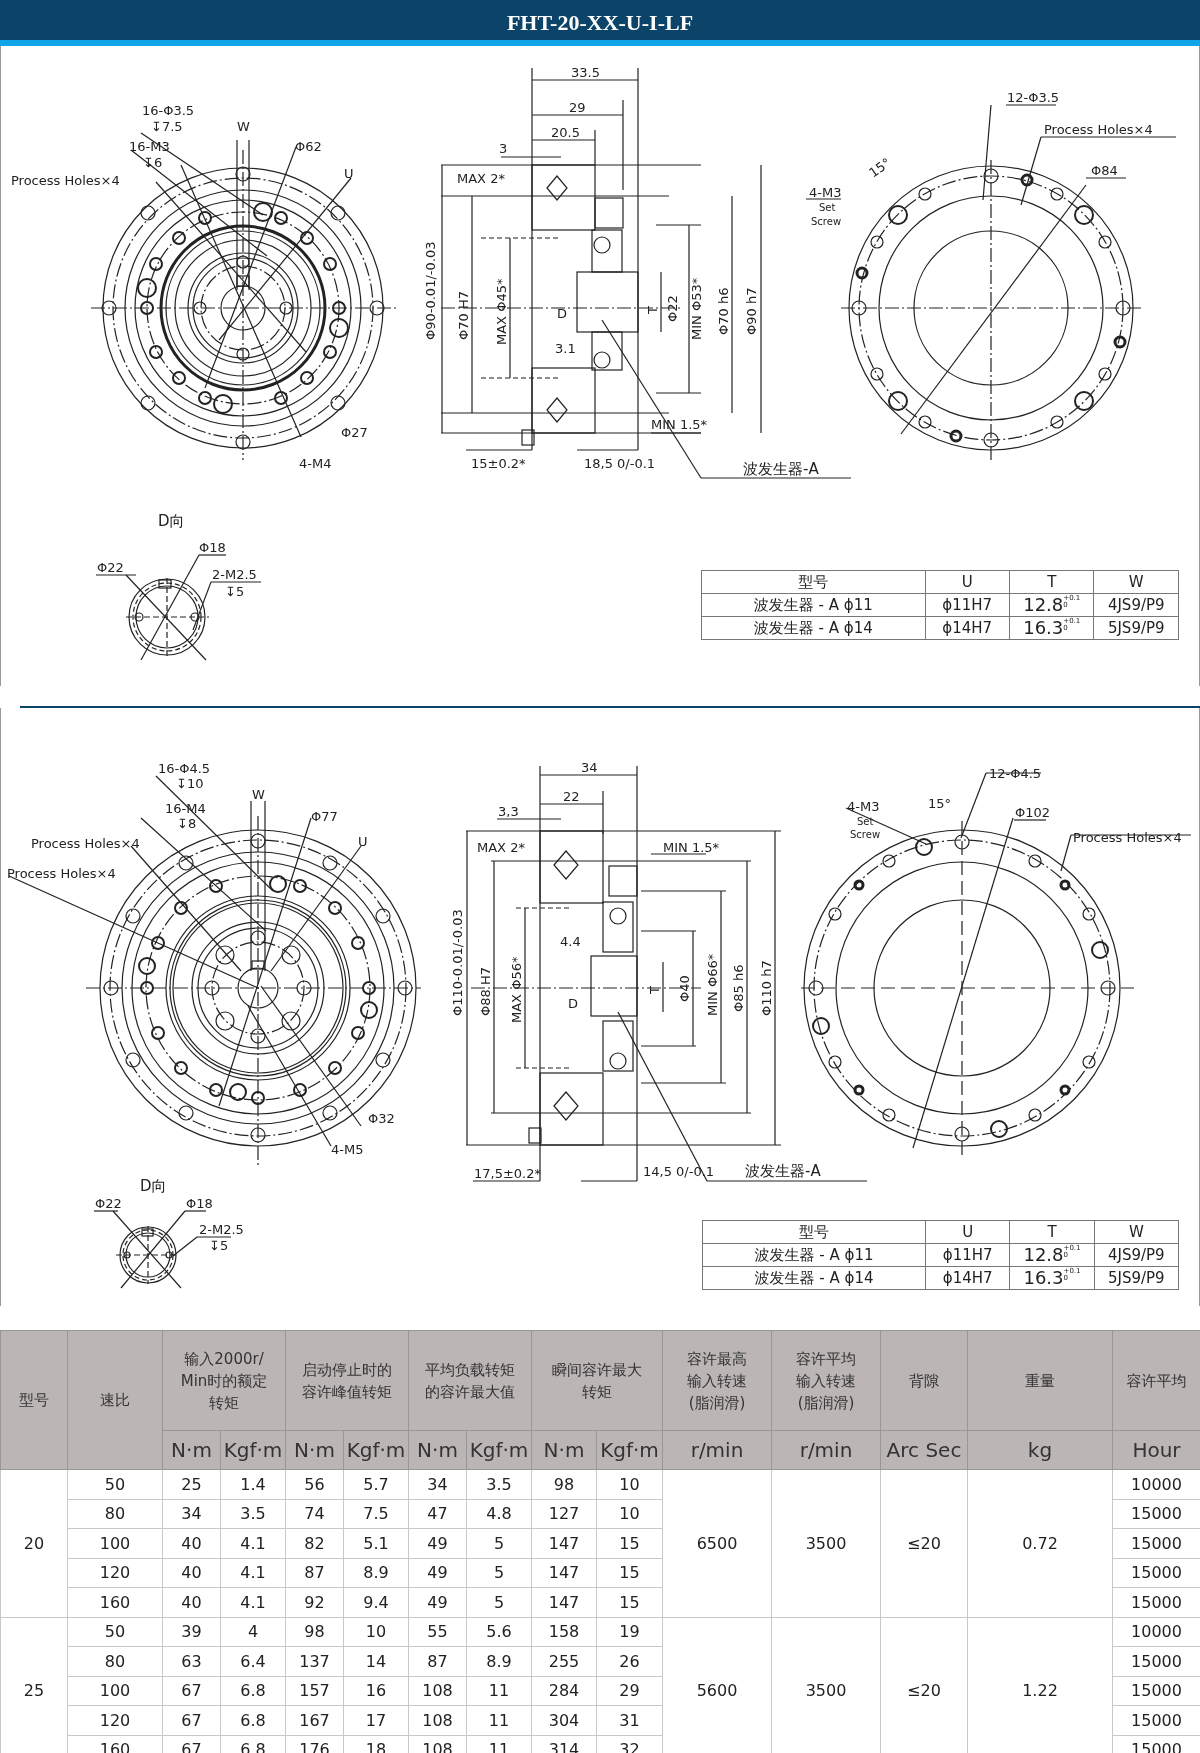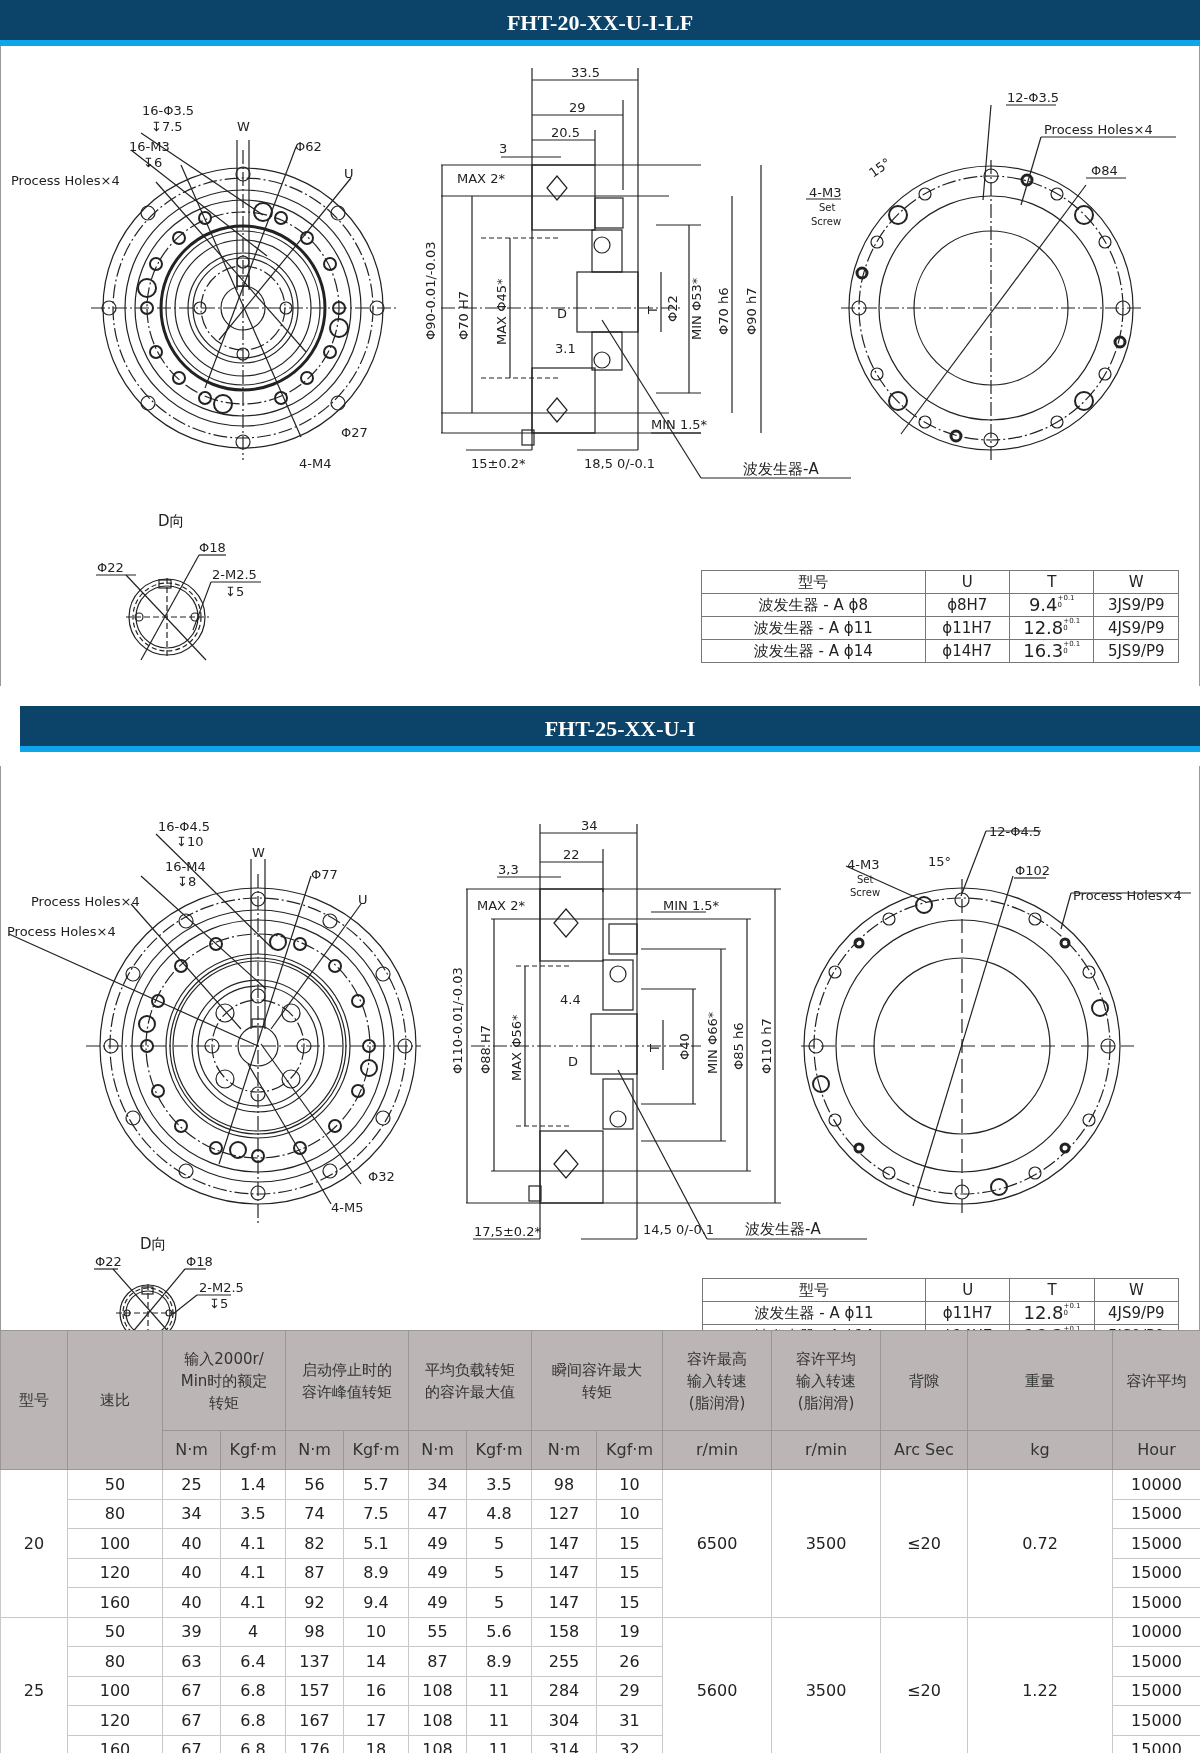--- a/index.html
+++ b/index.html
@@ -14,21 +14,21 @@
   .small{font-size:10px;}
   .zh{font-size:15px;}
   
   table.wg{position:absolute;border-collapse:collapse;font-family:"DejaVu Sans",sans-serif;font-size:15px;background:#fff;}
   table.wg td{border:1px solid #777;text-align:center;padding:0 4px;height:22px;line-height:20px;white-space:nowrap;}
   sup.tol{font-size:7px;line-height:7px;display:inline-block;vertical-align:top;text-align:left;}
   
   table.spec{position:absolute;left:0;top:1330px;width:1200px;border-collapse:collapse;font-family:"DejaVu Sans",sans-serif;font-size:16px;table-layout:fixed;}
   table.spec th{background:#bbb5b5;border:1px solid #9a9696;font-weight:normal;color:#333;font-size:15px;line-height:22px;}
   table.spec td{border:1px solid #c8c8c8;text-align:center;height:28.5px;padding:0;color:#222;}
-  table.spec th.u{height:36px;font-size:16px;}
+  table.spec th.u{height:36px;font-size:20px;}
 </style>
 </head>
 <body>
 
 <div class="banner" style="top:0;">FHT-20-XX-U-I-LF</div>
 <div class="panel" style="top:46px;height:640px;">
   <svg width="1200" height="640" viewBox="0 46 1200 640">
     <g fill="none" stroke="#222" stroke-width="1.2">
 
       <g>
@@ -235,43 +235,37 @@
 
   <table class="wg" style="left:700px;top:524px;width:478px;">
     <tbody>
         <tr>
       <td style="width:200px">型号</td>
       <td style="width:70px">U</td>
       <td style="width:70px">T</td>
       <td style="width:70px">W</td>
     </tr>
     <tr>
-      <td>波发生器 - A ϕ8</td>
-      <td>ϕ8H7</td>
-      <td><span style="font-size:18px">9.4</span><sup class="tol"><span>+0.1</span><br><span>0</span></sup></td>
-      <td>3JS9/P9</td>
-    </tr>
-    <tr>
       <td>波发生器 - A ϕ11</td>
       <td>ϕ11H7</td>
       <td><span style="font-size:18px">12.8</span><sup class="tol"><span>+0.1</span><br><span>0</span></sup></td>
       <td>4JS9/P9</td>
     </tr>
     <tr>
       <td>波发生器 - A ϕ14</td>
       <td>ϕ14H7</td>
       <td><span style="font-size:18px">16.3</span><sup class="tol"><span>+0.1</span><br><span>0</span></sup></td>
       <td>5JS9/P9</td>
     </tr>
   </tbody>
     </table>
 </div>
 
 <div class="banner" style="top:706px;margin-left:20px;">FHT-25-XX-U-I</div>
-<div class="panel" style="top:766px;height:598px;">
+<div class="panel" style="top:708px;height:598px;">
   <svg width="1200" height="598" viewBox="0 732 1200 598">
     <g fill="none" stroke="#222" stroke-width="1.2">
 
       <g>
         <line x1="85" y1="1012" x2="420" y2="1012" stroke-dasharray="14,3,2,3"></line>
         <line x1="257" y1="840" x2="257" y2="1190" stroke-dasharray="14,3,2,3"></line>
         <circle cx="257" cy="1012" r="158"></circle>
         <circle cx="257" cy="1012" r="148" stroke-dasharray="14,3,2,3"></circle>
         <circle cx="257" cy="1012" r="136"></circle>
         <circle cx="257" cy="1012" r="126"></circle>

